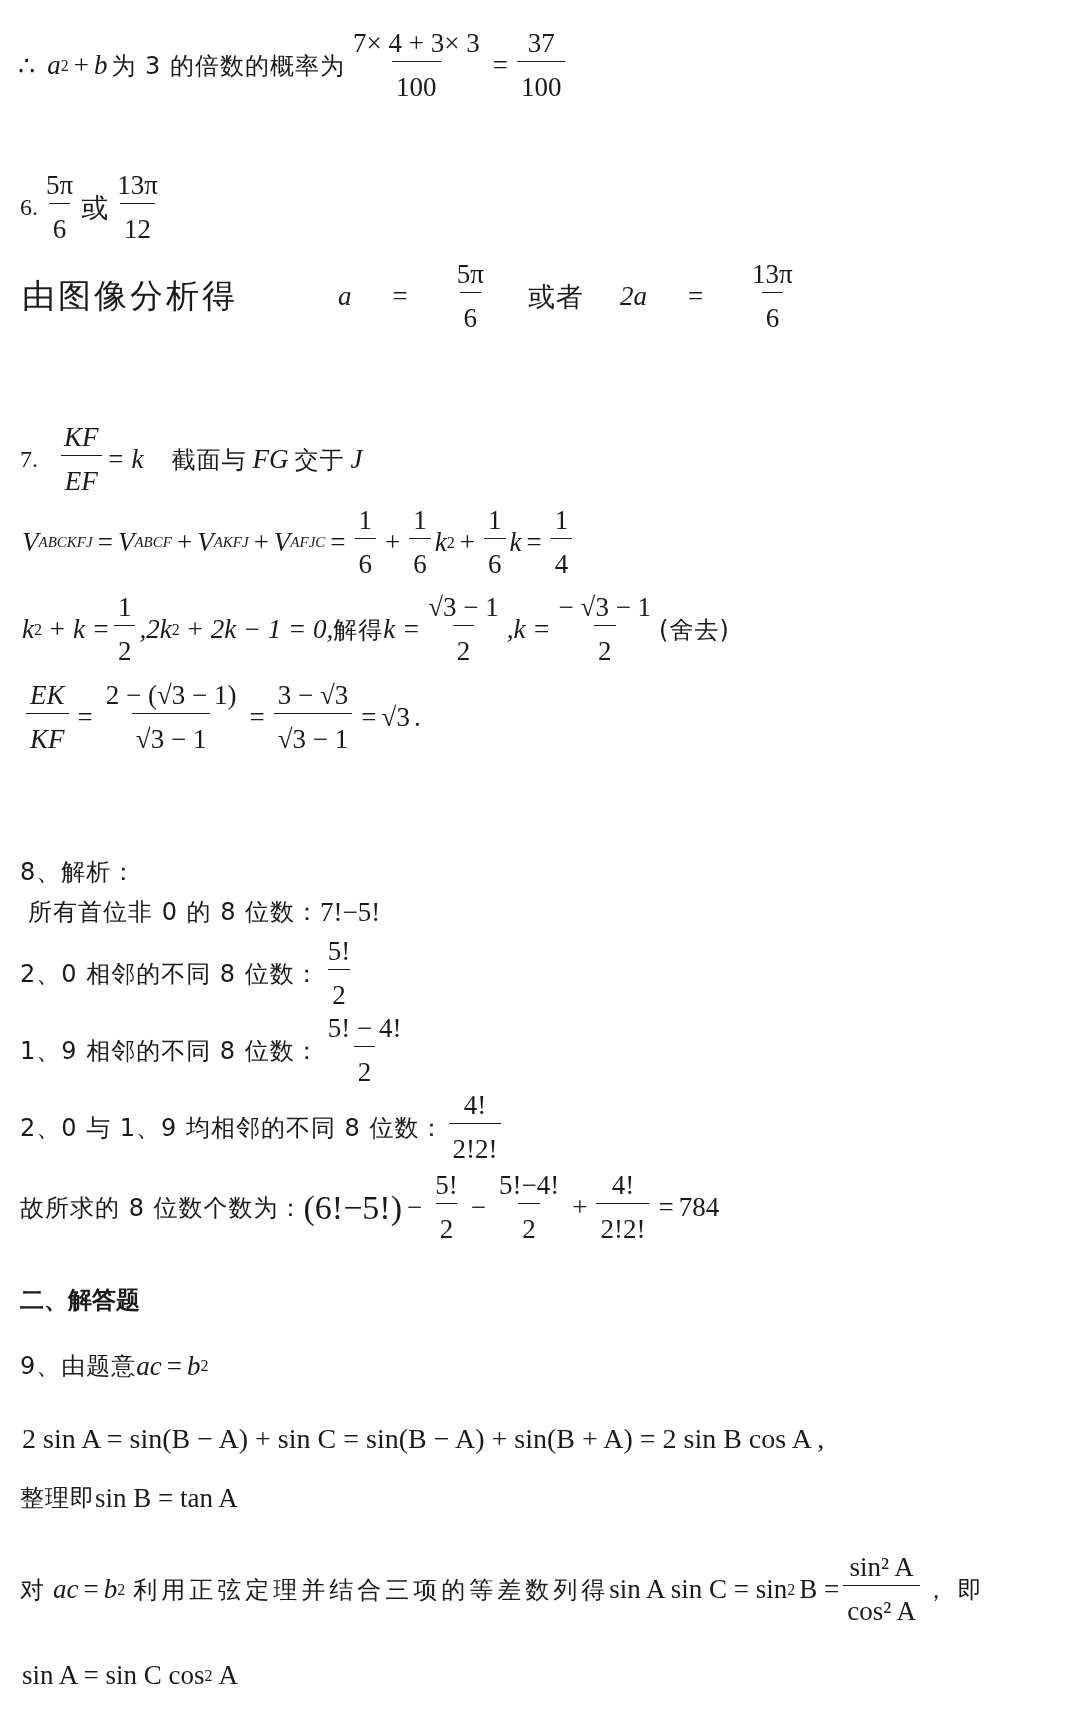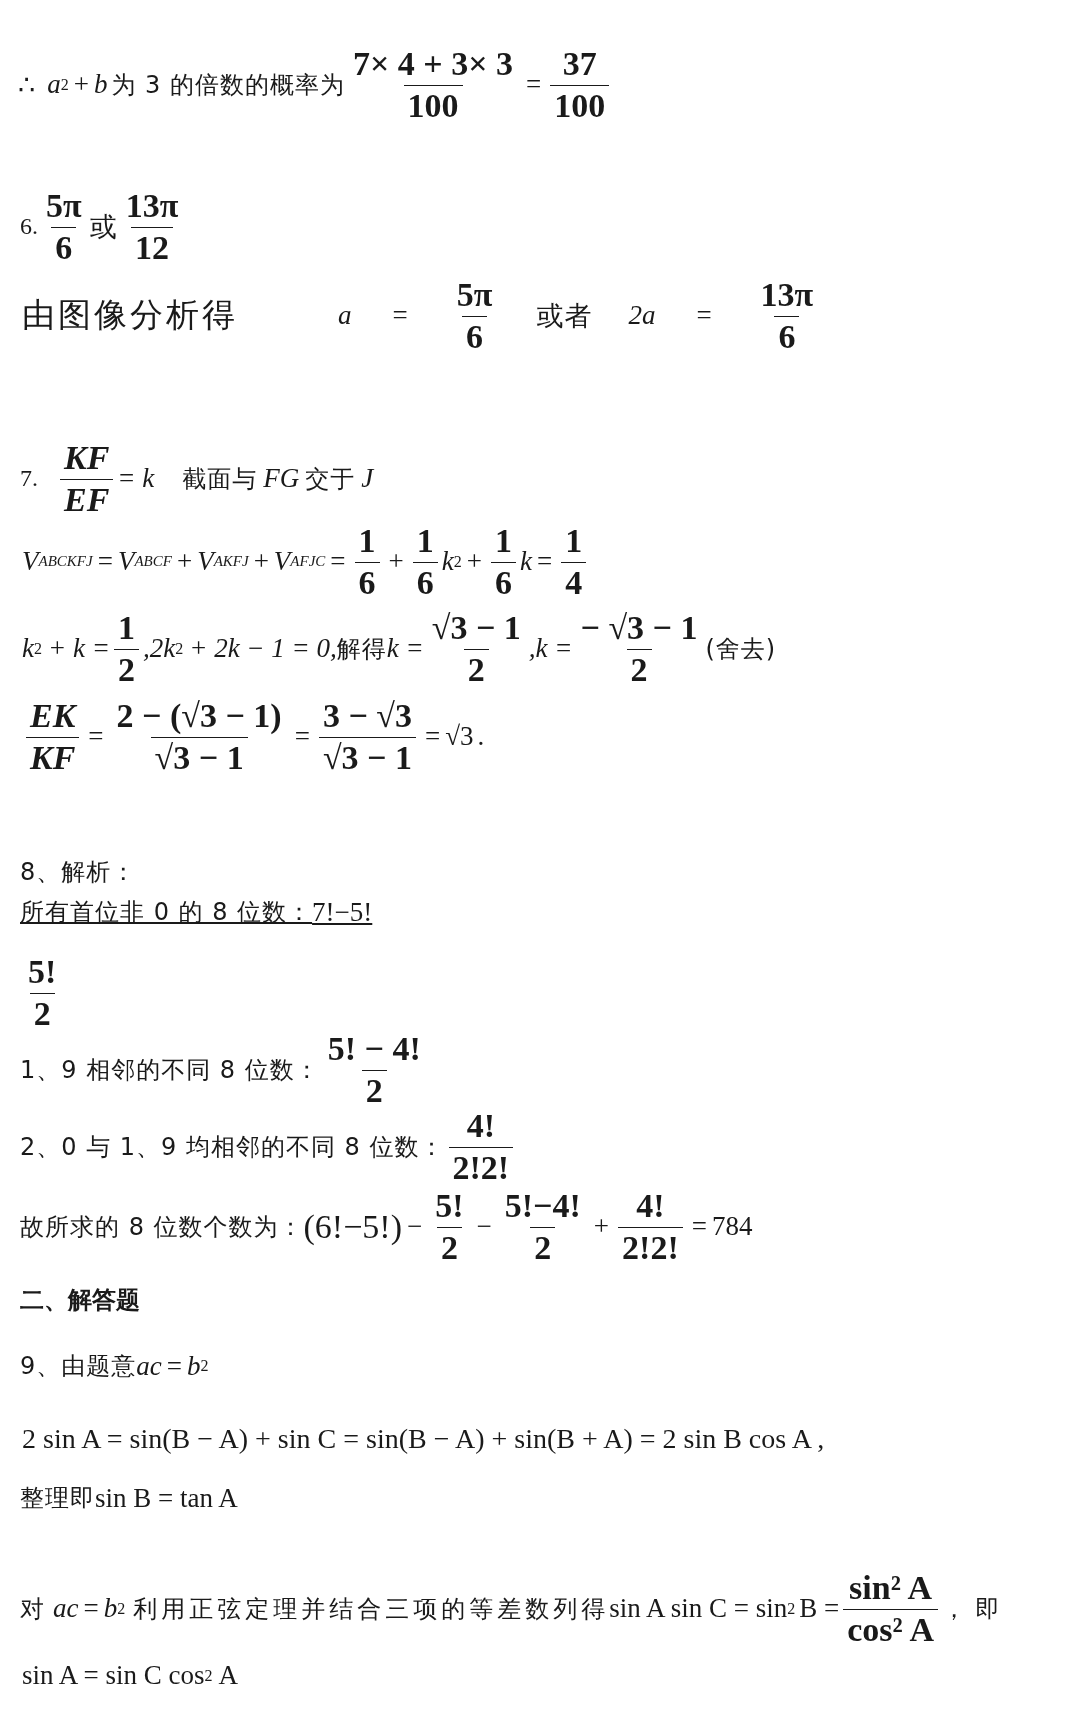--- a/index.html
+++ b/index.html
@@ -7,23 +7,23 @@
     width: 1080px; height: 1731px; position: relative; overflow: hidden;
     font-family: "Liberation Serif", "DejaVu Serif", serif;
     color: #1a1a1a;
   }
   .line { position: absolute; left: 22px; white-space: nowrap; display: flex; align-items: center; font-size: 26px; }
   .cjk { font-family: "DejaVu Sans", "Liberation Sans", sans-serif; font-size: 24px; letter-spacing: 1px; }
   .cjk-big { font-family: "DejaVu Sans", "Liberation Sans", sans-serif; font-size: 33px; letter-spacing: 3px; }
   .cjk-bold { font-family: "DejaVu Sans", "Liberation Sans", sans-serif; font-size: 24px; font-weight: bold; }
   .m { font-family: "Liberation Serif", "DejaVu Serif", serif; font-size: 27px; }
   .i { font-style: italic; }
-  .frac { display: inline-flex; flex-direction: column; align-items: center; vertical-align: middle; margin: 16px 4px; font-family: "Liberation Serif", "DejaVu Serif", serif; font-size: 34px; font-weight: bold; }
+  .frac { display: inline-flex; flex-direction: column; align-items: center; vertical-align: middle; margin: 0 4px; font-family: "Liberation Serif", "DejaVu Serif", serif; font-size: 27px; }
   .frac .num { padding: 0 4px 2px; line-height: 1.15; }
-  .frac .den { padding: 0 4px 0; line-height: 1.15; border-top: 1.5px solid #1a1a1a; }
+  .frac .den { padding: 10px 4px 0; line-height: 1.15; border-top: 1.5px solid #1a1a1a; }
   .op { margin: 0 5px; font-family: "Liberation Serif", serif; font-size: 27px; }
   sup { font-size: 16px; vertical-align: super; }
   sub { font-size: 15px; vertical-align: sub; font-style: italic; }
   .sqrt::before { content: "√"; }
   .gap { display: inline-block; width: 28px; }
   .big-paren { font-size: 34px; font-family: "Liberation Serif", serif; }
 </style>
 </head>
 <body>
 
@@ -167,26 +167,27 @@
       <span class="num"><span>3 − </span><span class="sqrt"></span><span>3</span></span>
       <span class="den"><span class="sqrt"></span><span>3 − 1</span></span>
     </span>
   <span class="op">=</span>
   <span class="m"><span class="sqrt"></span><span>3</span></span>
   <span class="m" style="margin-left:4px">.</span>
 </div>
 
 <div class="line cjk" style="top:856px; left:20px;">8、解析：</div>
 
-<div class="line" style="top:896px; left:20px;text-decoration:underline;">
+<div class="line" style="top:896px; left:28px;">
   <span class="cjk">所有首位非 0 的 8 位数：</span>
   <span class="m">7!−5!</span>
 </div>
 
 <div class="line" style="top:936px; left:20px;">
+  <span class="cjk">2、0 相邻的不同 8 位数：</span>
   <span class="frac">
       <span class="num">5!</span>
       <span class="den">2</span>
     </span>
 </div>
 
 <div class="line" style="top:1013px; left:20px;">
   <span class="cjk">1、9 相邻的不同 8 位数：</span>
   <span class="frac">
       <span class="num">5! − 4!</span>

